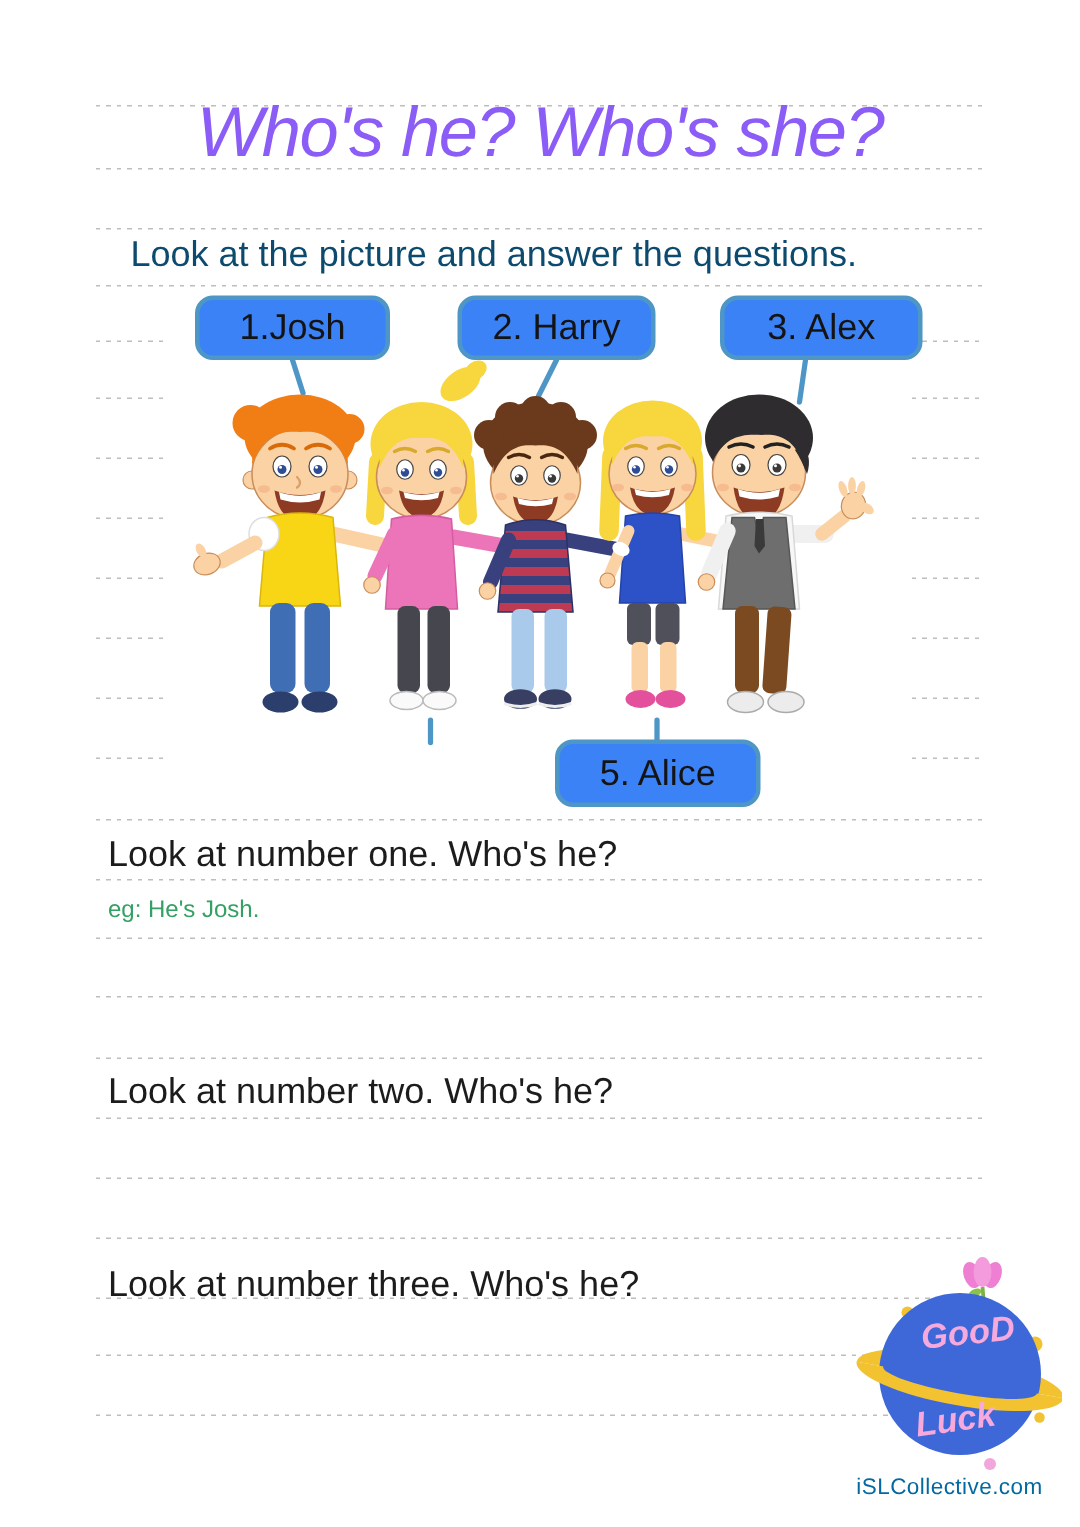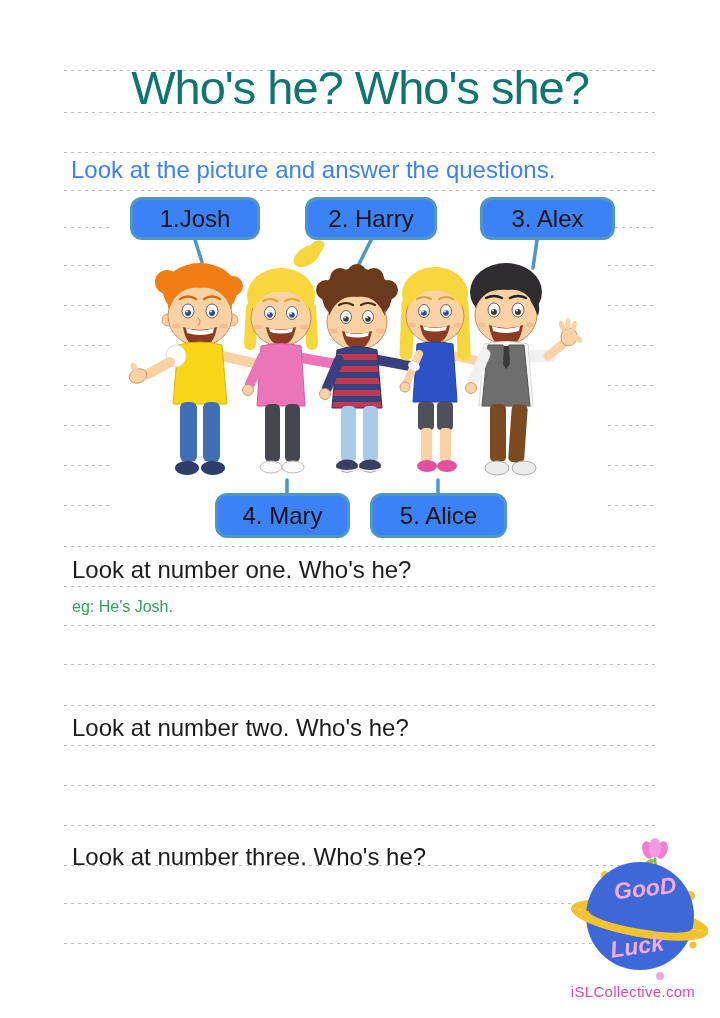--- a/index.html
+++ b/index.html
@@ -10,41 +10,41 @@
   .rule{
     position:absolute;height:2px;
     background-image:repeating-linear-gradient(90deg,#bdbdbd 0 3px,rgba(0,0,0,0) 3px 7px);
     background-size:100% 1.4px;background-repeat:no-repeat;background-position:0 0;
   }
   .rule.full{left:64px;width:592px;}
   .rule.stub-l{left:64px;width:48px;}
   .rule.stub-r{left:608px;width:48px;}
   .title{
     position:absolute;left:0;top:64px;width:720px;text-align:center;
-    font-size:47px;line-height:48px;letter-spacing:-1px;color:#0f766e;font-weight:500;
+    font-size:47px;line-height:48px;letter-spacing:-1px;color:#8b5cf6;font-weight:500;font-style:italic;
   }
   .instruction{
-    position:absolute;left:71px;top:156px;font-size:24px;line-height:28px;color:#3b82f6;
+    position:absolute;left:87px;top:156px;font-size:24px;line-height:28px;color:#0c4a6e;
   }
   .name-box{
     position:absolute;height:43px;background:#3b82f6;border:3px solid #4E96C6;border-radius:12px;
     display:flex;align-items:center;justify-content:center;font-size:24px;color:#141414;
     box-sizing:border-box;z-index:3;
   }
   .q{
     position:absolute;left:72px;font-size:24px;line-height:28px;color:#1c1c1c;white-space:nowrap;
   }
   .example{
     position:absolute;left:72px;top:593px;font-size:16px;line-height:28px;color:#34A063;white-space:nowrap;
   }
   #kids-svg{position:absolute;left:64px;top:196px;z-index:2;}
   #badge-svg{position:absolute;left:558px;top:838px;z-index:2;}
   .watermark{
     position:absolute;left:558px;top:983px;width:150px;text-align:center;
-    font-size:15px;color:#ec4899;letter-spacing:.3px;
+    font-size:15px;color:#0369a1;letter-spacing:.3px;
   }
 </style>
 </head>
 <body>
 
 <div id="page">
 
   <div class="rule full" style="top:70px"></div>
   <div class="rule full" style="top:112px"></div>
   <div class="rule full" style="top:152px"></div>
@@ -83,23 +83,20 @@
   <div class="instruction">Look at the picture and answer the questions.</div>
 
   <div class="name-box" style="left:130px;top:197px;width:130px">
       <span>1.Josh</span>
     </div>
   <div class="name-box" style="left:305px;top:197px;width:132px">
       <span>2. Harry</span>
     </div>
   <div class="name-box" style="left:480px;top:197px;width:135px">
       <span>3. Alex</span>
-    </div>
-  <div class="name-box" style="left:215px;top:493px;width:135px;height:45px">
-      <span>4. Mary</span>
     </div>
   <div class="name-box" style="left:370px;top:493px;width:137px;height:45px">
       <span>5. Alice</span>
     </div>
 
   <svg id="kids-svg" width="592" height="304" viewBox="0 0 592 304">
     <defs>
       <clipPath id="harryShirt">
           <path d="M273,154 Q293,147 313,154 L318,212 L268,212 Z"></path>
         </clipPath>

